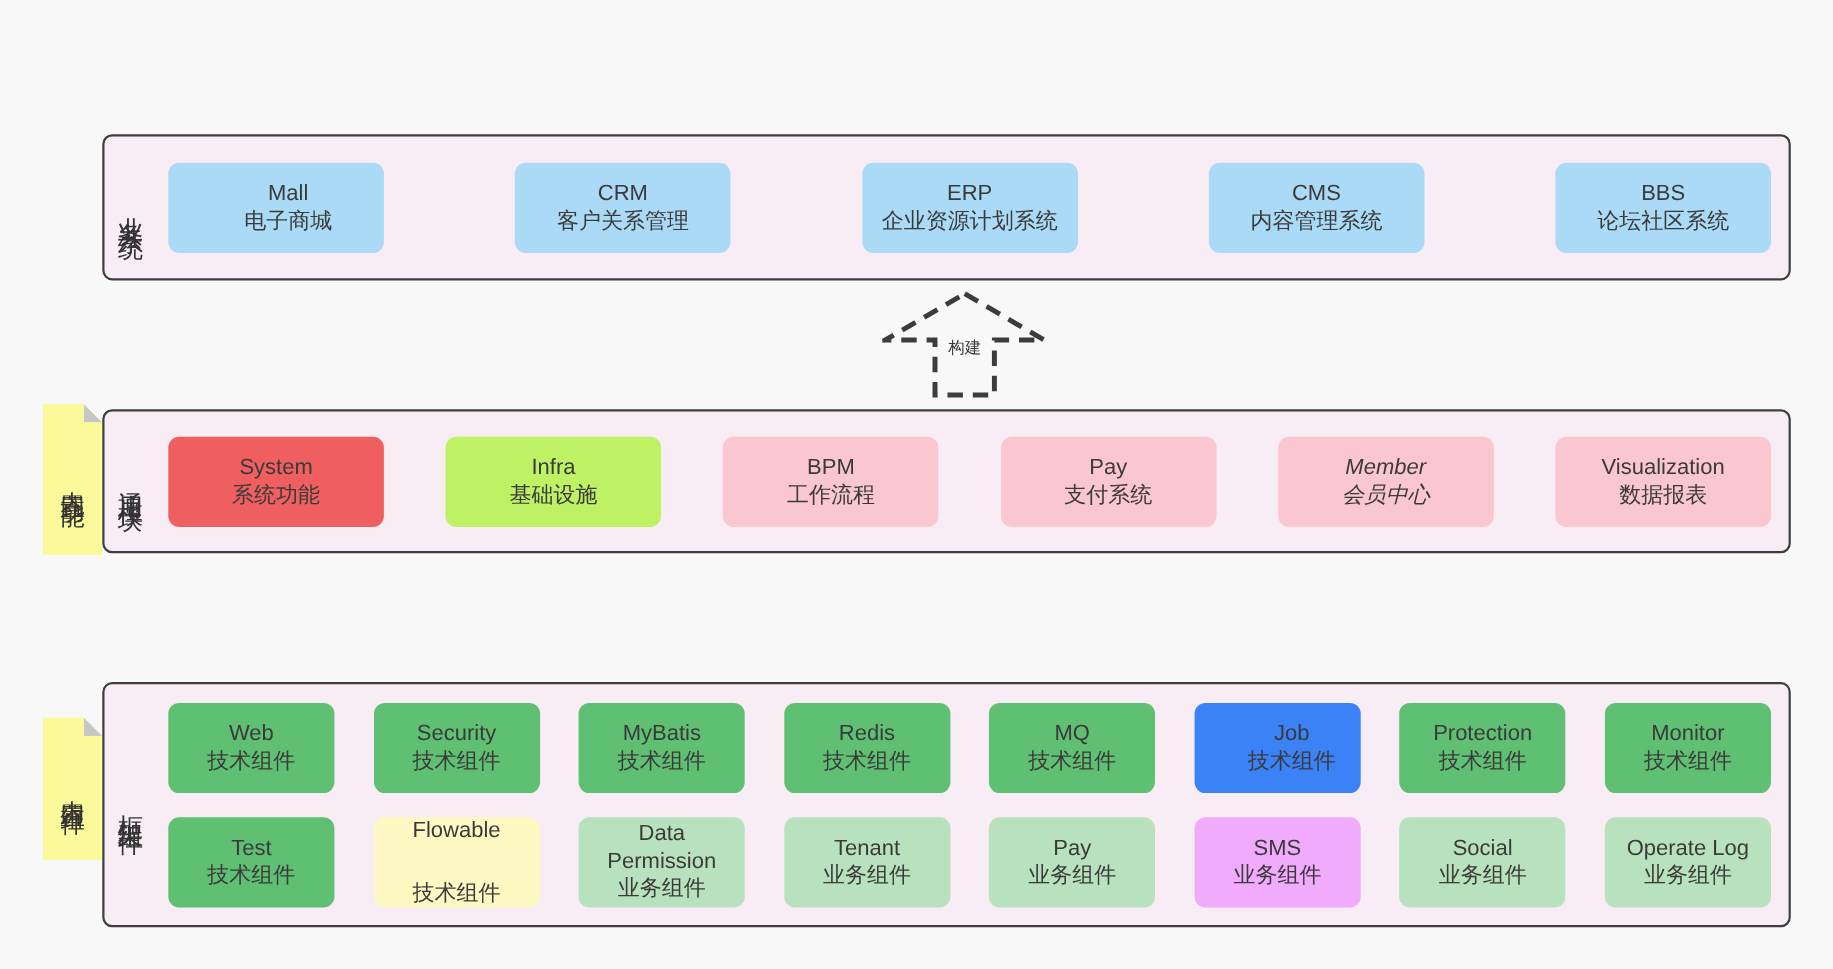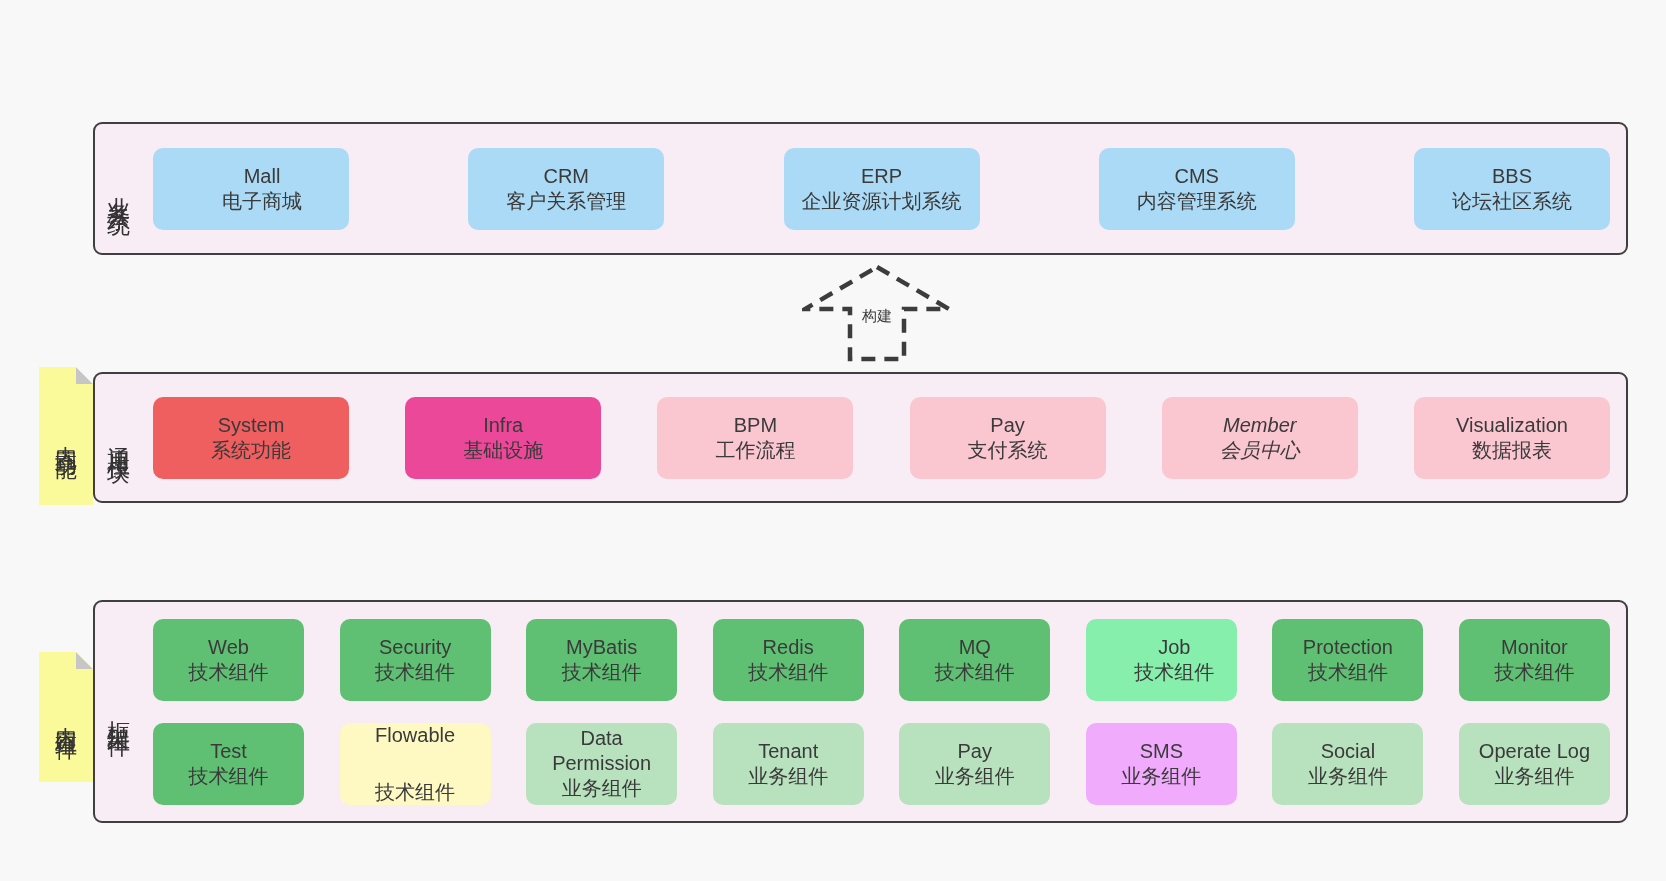--- a/index.html
+++ b/index.html
@@ -12,21 +12,21 @@
   .stage{position:relative;width:1666px;height:881px;}
 
   
   .band{
     position:absolute;left:93px;width:1535px;
     background:#f8ecf5;border:2px solid #3f3f3f;border-radius:9px;
     box-sizing:border-box;z-index:1;
   }
   .band-business{top:122px;height:133px;}
   .band-modules{top:372px;height:131px;}
-  .band-framework{top:600px;height:223px;}
+  .band-framework{top:620px;height:223px;}
 
   .band-label{
     position:absolute;left:9px;top:50%;transform:translateY(-50%);
     writing-mode:vertical-lr;text-orientation:upright;
     font-size:23px;letter-spacing:5px;color:#333;white-space:nowrap;
   }
 
   .rows{
     position:absolute;left:58px;right:16px;top:0;bottom:0;
     display:flex;flex-direction:column;justify-content:center;gap:22px;
@@ -111,21 +111,21 @@
   </section>
 
   <section class="band band-modules">
     <div class="band-label">通用模块</div>
     <div class="rows">
         <div class="box-row row-6">
           <div class="box" style="background: rgb(240, 95, 95);">
             <div class="box-name">System</div>
             <div class="box-sub">系统功能</div>
           </div>
-          <div class="box" style="background: #ec4899;">
+          <div class="box" style="background: #bef264;">
             <div class="box-name">Infra</div>
             <div class="box-sub">基础设施</div>
           </div>
           <div class="box" style="background: rgb(250, 198, 208);">
             <div class="box-name">BPM</div>
             <div class="box-sub">工作流程</div>
           </div>
           <div class="box" style="background: rgb(250, 198, 208);">
             <div class="box-name">Pay</div>
             <div class="box-sub">支付系统</div>
@@ -159,21 +159,21 @@
             <div class="box-sub">技术组件</div>
           </div>
           <div class="box" style="background: rgb(95, 192, 115);">
             <div class="box-name">Redis</div>
             <div class="box-sub">技术组件</div>
           </div>
           <div class="box" style="background: rgb(95, 192, 115);">
             <div class="box-name">MQ</div>
             <div class="box-sub">技术组件</div>
           </div>
-          <div class="box" style="background: #86efac; padding-left: 36px;">
+          <div class="box" style="background: #3b82f6; padding-left: 36px;">
             <div class="box-name">Job</div>
             <div class="box-sub">技术组件</div>
           </div>
           <div class="box" style="background: rgb(95, 192, 115);">
             <div class="box-name">Protection</div>
             <div class="box-sub">技术组件</div>
           </div>
           <div class="box" style="background: rgb(95, 192, 115);">
             <div class="box-name">Monitor</div>
             <div class="box-sub">技术组件</div>

